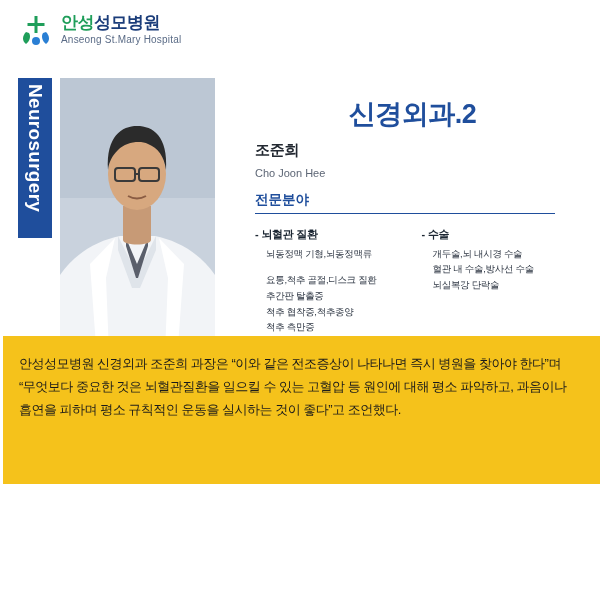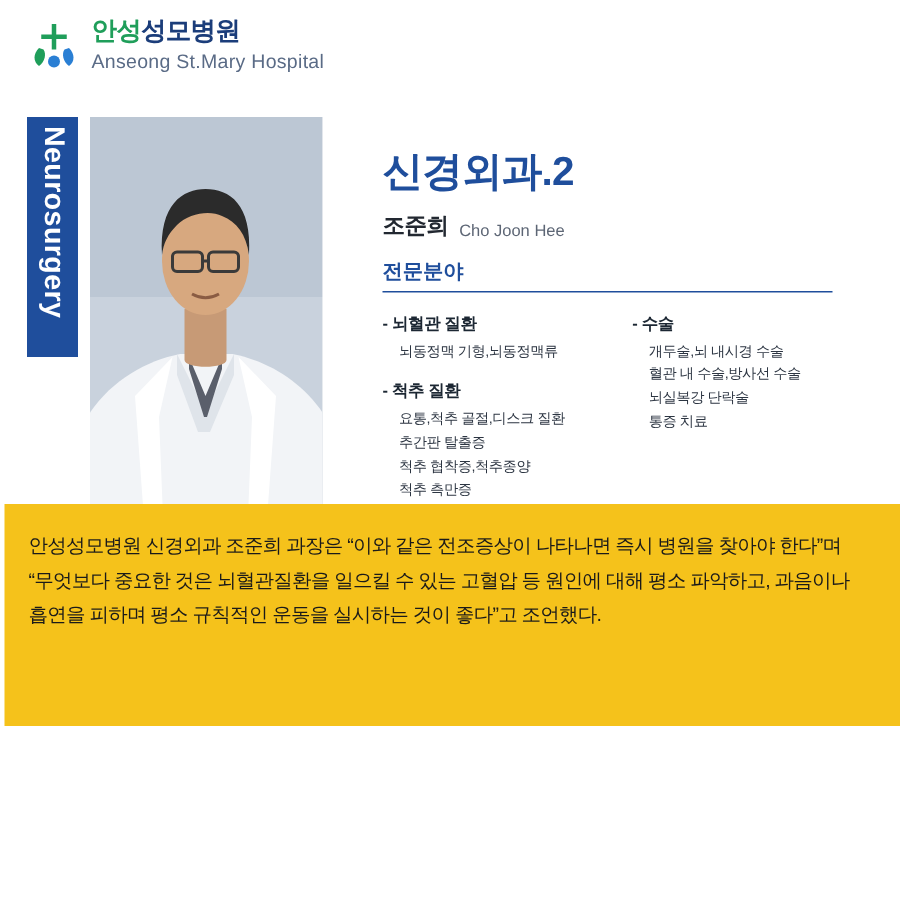--- a/index.html
+++ b/index.html
@@ -34,21 +34,21 @@
   .logo-kr {
     font-size: 17px;
     font-weight: bold;
     letter-spacing: -0.5px;
     line-height: 1.1;
     color: #1b3d7a;
     white-space: nowrap;
   }
   .logo-kr .accent { color: #1f9e5a; }
   .logo-en {
-    font-size: 13px;
+    font-size: 10px;
     color: #5a6b86;
     letter-spacing: 0.2px;
     line-height: 1.2;
     margin-top: 2px;
     white-space: nowrap;
   }
 
   
   .side-bar {
     position: absolute;
@@ -87,26 +87,28 @@
     position: absolute;
     left: 255px; top: 100px;
     width: 315px;
   }
   .dept-title {
     font-size: 27px;
     font-weight: bold;
     color: #1f4e9c;
     letter-spacing: -0.5px;
     line-height: 1.1;
+    text-align: center;
   }
   .doctor-line {
     margin-top: 11px;
     display: flex;
-    align-items: flex-end;
+    align-items: flex-start;
     gap: 7px;
+    flex-direction: column;
   }
   .doctor-name-kr {
     font-size: 15px;
     font-weight: bold;
     color: #222831;
     letter-spacing: -0.3px;
   }
   .doctor-name-en {
     font-size: 11px;
     color: #5d6675;
@@ -236,39 +238,35 @@
     <div class="columns">
 
       <div class="col">
         <div class="group">
           <div class="group-head">
             <span class="dash">-</span><span>뇌혈관 질환</span>
           </div>
           <div class="item">뇌동정맥 기형,뇌동정맥류</div>
         </div>
         <div class="group">
-          <div class="group-head">
-            <span class="dash">-</span><span>척추 질환</span>
-          </div>
           <div class="item">요통,척추 골절,디스크 질환</div>
           <div class="item">추간판 탈출증</div>
           <div class="item">척추 협착증,척추종양</div>
           <div class="item">척추 측만증</div>
         </div>
       </div>
 
       <div class="col">
         <div class="group">
           <div class="group-head">
             <span class="dash">-</span><span>수술</span>
           </div>
           <div class="item">개두술,뇌 내시경 수술</div>
           <div class="item">혈관 내 수술,방사선 수술</div>
           <div class="item">뇌실복강 단락술</div>
-          <div class="item">통증 치료</div>
         </div>
       </div>
 
     </div>
   </div>
 
   <div class="quote">
     <p>안성성모병원 신경외과  조준희 과장은 “이와 같은 전조증상이 나타나면 즉시 병원을 찾아야 한다”며 “무엇보다 중요한 것은 뇌혈관질환을 일으킬 수 있는 고혈압 등 원인에 대해 평소 파악하고, 과음이나 흡연을 피하며 평소 규칙적인 운동을 실시하는 것이 좋다”고 조언했다.</p>
   </div>
 

